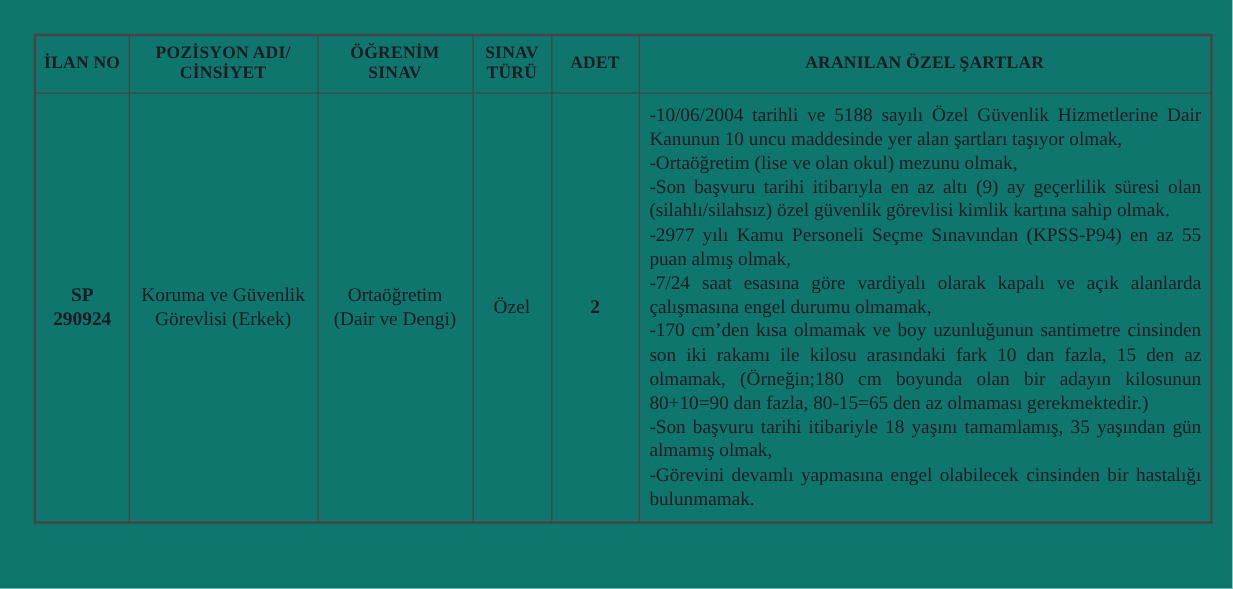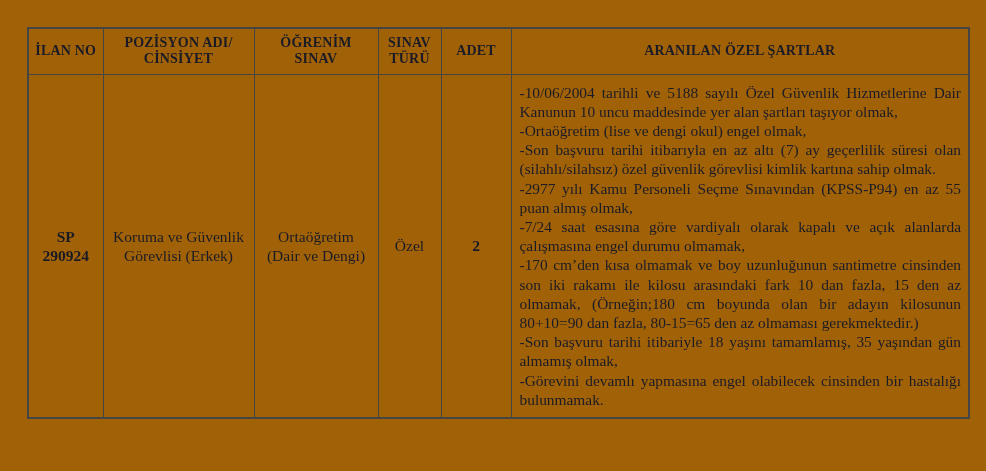--- a/index.html
+++ b/index.html
@@ -1,20 +1,20 @@
 <!DOCTYPE html>
 <html><head>
 <meta charset="utf-8">
 <style>
   html, body { margin: 0; padding: 0; background: #ffffff; }
   .page {
     position: relative;
     width: 986px;
     height: 471px;
-    background: #a16207;
+    background: #0f766e;
     font-family: "Liberation Serif", serif;
     color: #1b1b26;
     overflow: hidden;
   }
   table.announcement {
     position: absolute;
     left: 27px;
     top: 27px;
     width: 941px;
     border-collapse: collapse;
@@ -86,22 +86,22 @@
         <td class="center-cell bold-cell">SP
 290924</td>
         <td class="center-cell">Koruma ve Güvenlik
 Görevlisi (Erkek)</td>
         <td class="center-cell">Ortaöğretim
 (Dair ve Dengi)</td>
         <td class="center-cell">Özel</td>
         <td class="center-cell bold-cell">2</td>
         <td class="sartlar-cell">
           <div class="req">-10/06/2004 tarihli ve 5188 sayılı Özel Güvenlik Hizmetlerine Dair Kanunun 10 uncu maddesinde yer alan şartları taşıyor olmak,</div>
-          <div class="req">-Ortaöğretim (lise ve dengi okul) engel olmak,</div>
-          <div class="req">-Son başvuru tarihi itibarıyla en az altı (7) ay geçerlilik süresi olan (silahlı/silahsız) özel güvenlik görevlisi kimlik kartına sahip olmak.</div>
+          <div class="req">-Ortaöğretim (lise ve olan okul) mezunu olmak,</div>
+          <div class="req">-Son başvuru tarihi itibarıyla en az altı (9) ay geçerlilik süresi olan (silahlı/silahsız) özel güvenlik görevlisi kimlik kartına sahip olmak.</div>
           <div class="req">-2977 yılı Kamu Personeli Seçme Sınavından (KPSS-P94) en az 55 puan almış olmak,</div>
           <div class="req">-7/24 saat esasına göre vardiyalı olarak kapalı ve açık alanlarda çalışmasına engel durumu olmamak,</div>
           <div class="req">-170 cm’den kısa olmamak ve boy uzunluğunun santimetre cinsinden son iki rakamı ile kilosu arasındaki fark 10 dan fazla, 15 den az olmamak, (Örneğin;180 cm boyunda olan bir adayın kilosunun 80+10=90 dan fazla, 80-15=65 den az olmaması gerekmektedir.)</div>
           <div class="req">-Son başvuru tarihi itibariyle 18 yaşını tamamlamış, 35 yaşından gün almamış olmak,</div>
           <div class="req">-Görevini devamlı yapmasına engel olabilecek cinsinden bir hastalığı bulunmamak.</div>
         </td>
       </tr>
     </tbody>
   </table>
 </div>

